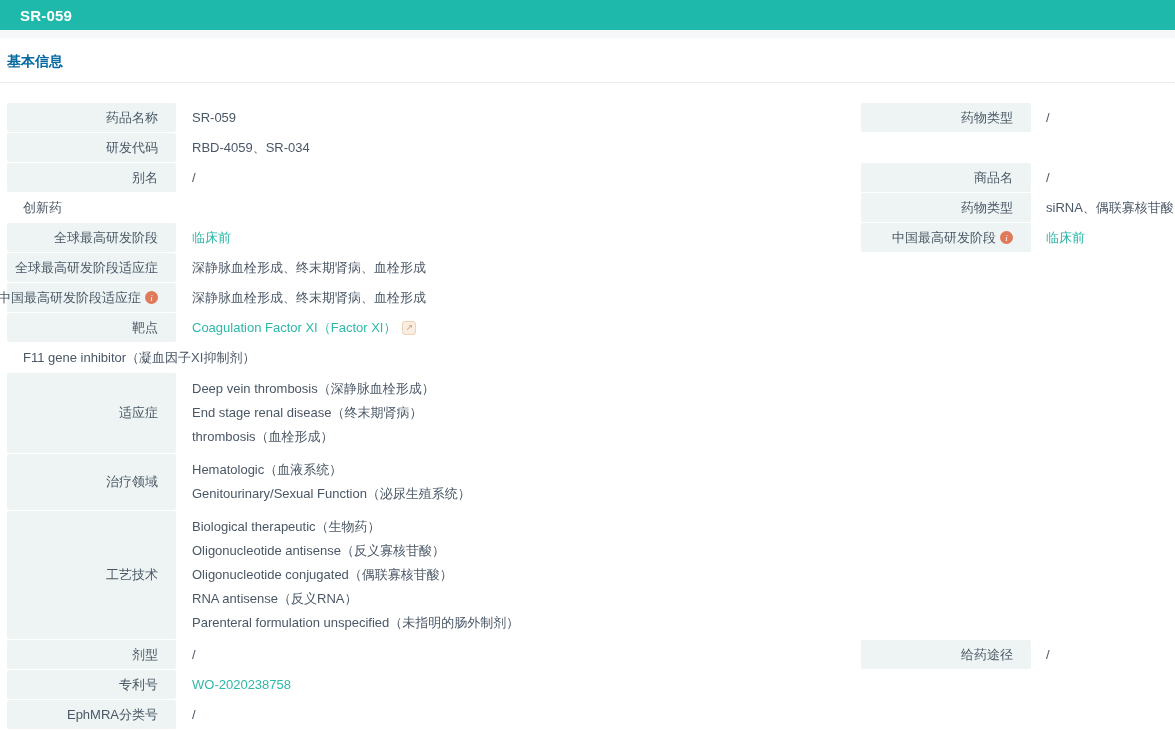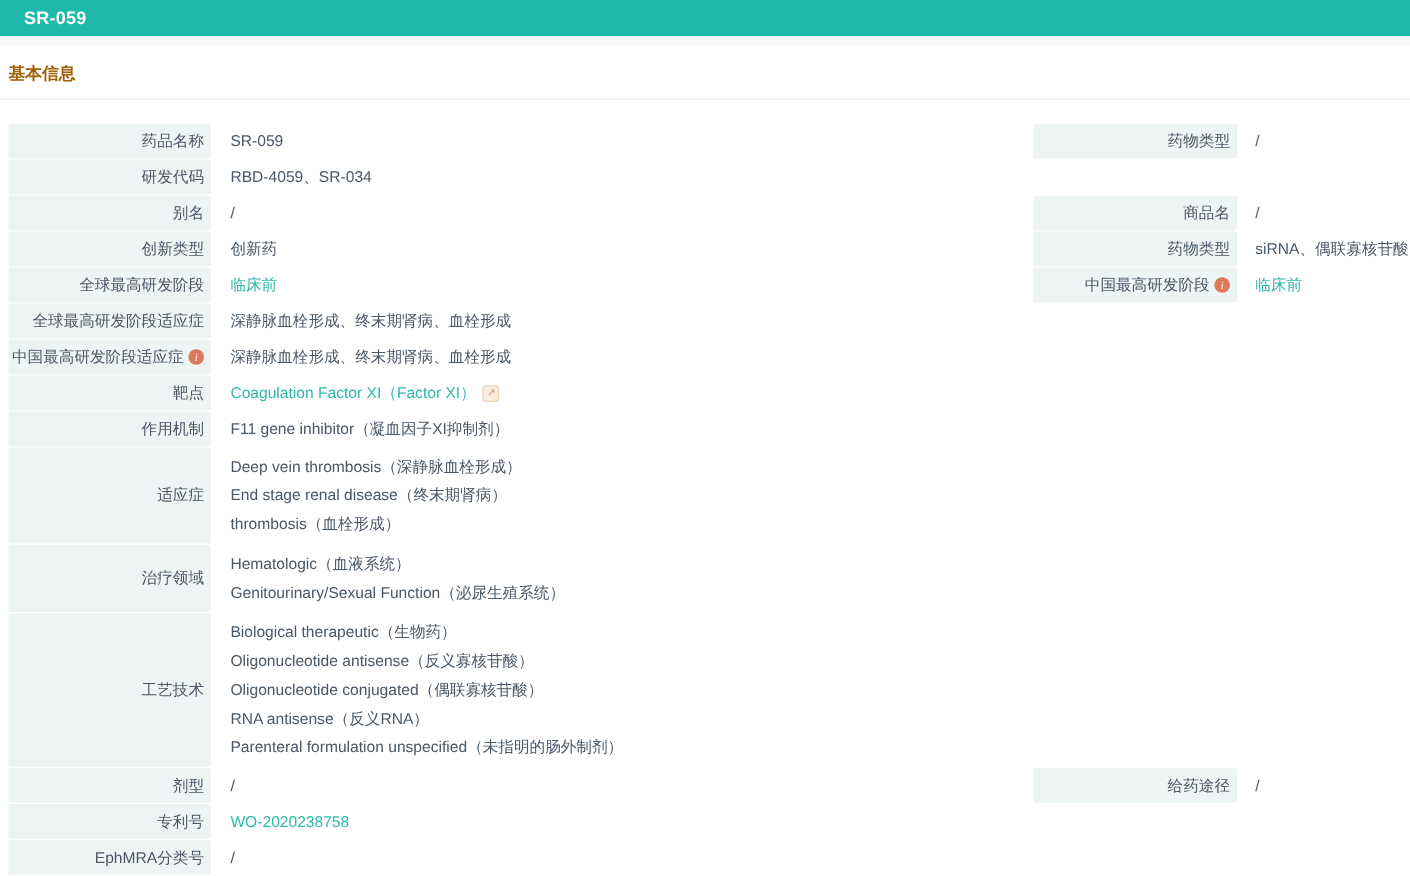--- a/index.html
+++ b/index.html
@@ -14,30 +14,30 @@
     height: 30px;
     background: var(--header-bg, #1fb9ab);
     display: flex; align-items: center;
     padding: 0 20px;
   }
   .header-title {
     color: #ffffff; font-weight: bold; font-size: 15px; letter-spacing: .2px;
   }
   .subheader-strip { height: 8px; background: #f6f7f8; }
   .section-title {
-    font-size: 14px; font-weight: bold; color: #a16207;
+    font-size: 14px; font-weight: bold; color: #0369a1;
     margin: 15px 7px 11px 7px;
   }
   .divider { height: 1px; background: #e9ebec; width: 100%; }
   .info-table { margin: 20px 0 0 7px; }
   .row { display: flex; align-items: stretch; margin-bottom: 1px; min-height: 29px; }
   .label-cell {
     background: var(--label-bg, #edf4f3);
     display: flex; align-items: center; justify-content: flex-end;
-    padding-right: 6px; border-radius: 2px;
+    padding-right: 18px; border-radius: 2px;
     color: var(--text, #4a5766);
   }
   .label-cell > span { white-space: nowrap; }
   .label-left  { width: 169px; min-width: 169px; }
   .label-right { width: 170px; min-width: 170px; }
   .value-cell {
     display: flex; align-items: center;
     padding-left: 16px; background: #ffffff;
   }
   .value-left  { flex: 1; min-width: 0; }
@@ -107,23 +107,20 @@
         <span>/</span>
       </div>
       <div class="label-cell label-right">
         <span>商品名</span>
       </div>
       <div class="value-cell value-right">
         <span>/</span>
       </div>
     </div>
     <div class="row">
-      <div class="label-cell label-left">
-        <span>创新类型</span>
-      </div>
       <div class="value-cell value-left">
         <span>创新药</span>
       </div>
       <div class="label-cell label-right">
         <span>药物类型</span>
       </div>
       <div class="value-cell value-right">
         <span>siRNA、偶联寡核苷酸</span>
       </div>
     </div>
@@ -162,23 +159,20 @@
     <div class="row">
       <div class="label-cell label-left">
         <span>靶点</span>
       </div>
       <div class="value-cell value-left">
         <span class="link">Coagulation Factor XI（Factor XI）</span>
         <span class="ext-icon">↗</span>
       </div>
     </div>
     <div class="row">
-      <div class="label-cell label-left">
-        <span>作用机制</span>
-      </div>
       <div class="value-cell value-left">
         <span>F11 gene inhibitor（凝血因子XI抑制剂）</span>
       </div>
     </div>
     <div class="row">
       <div class="label-cell label-left">
         <span>适应症</span>
       </div>
       <div class="value-cell multiline value-left">
         <div class="value-line">Deep vein thrombosis（深静脉血栓形成）</div>

